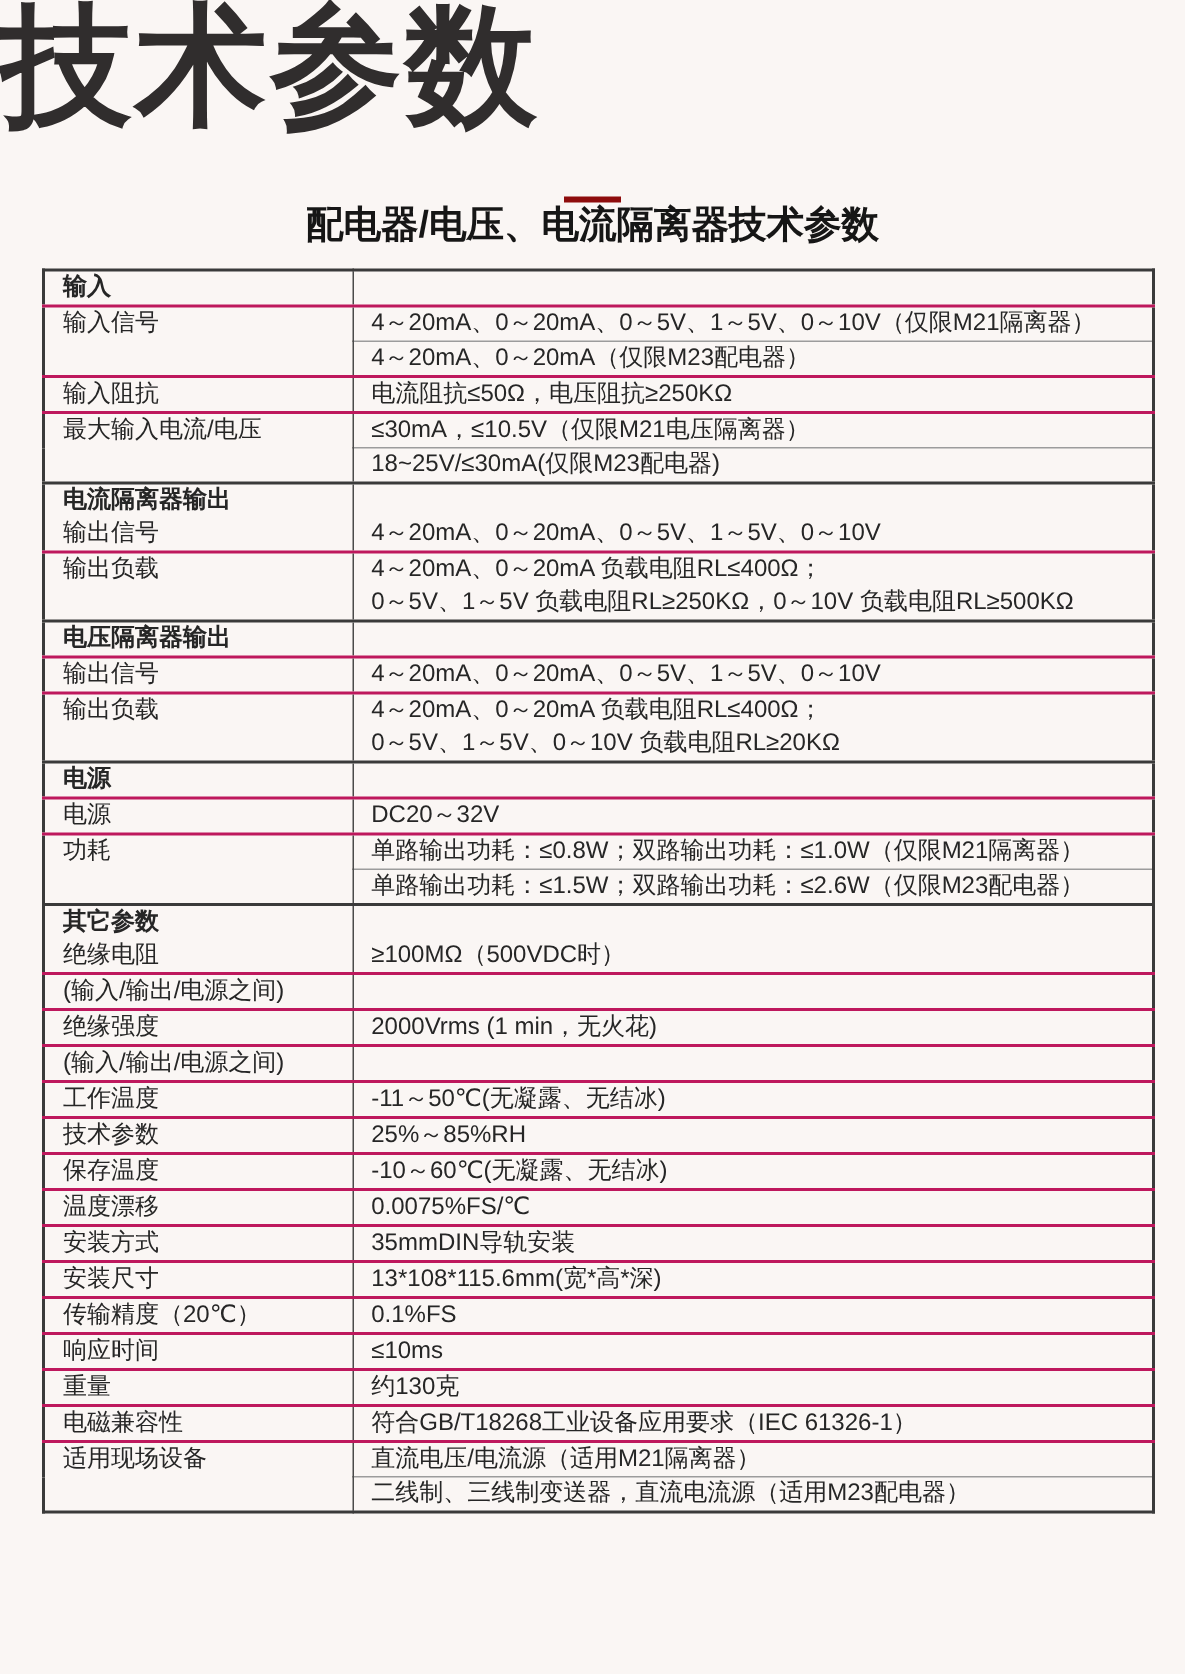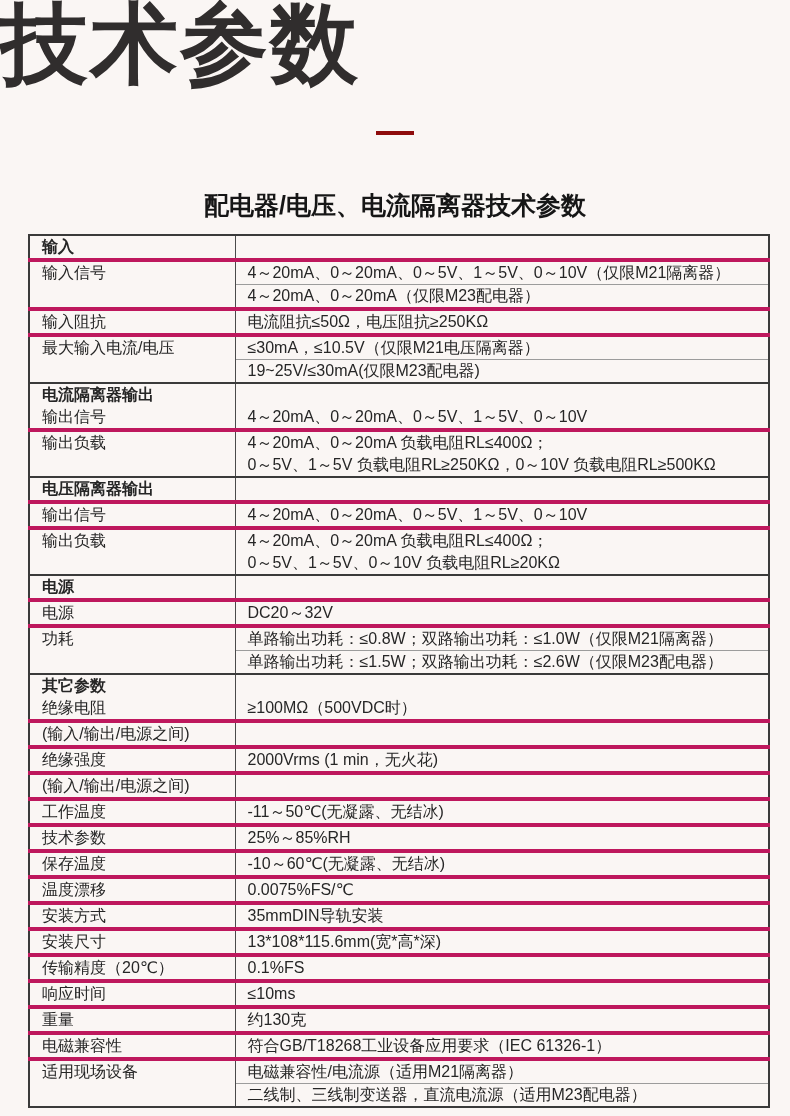--- a/index.html
+++ b/index.html
@@ -20,42 +20,41 @@
   .title-divider{
     width:38px;height:4px;
     margin:43px auto 0;
   }
   .section-subtitle{
     text-align:center;
     font-size:25px;
     line-height:30px;
     font-weight:700;
     color:#161616;
-    margin-top:55px;
   }
   .table-wrap{margin:14px 0 0 28px;}
   table.spec{
     border-collapse:collapse;
     width:742px;
     border:2px solid #3a3a3a;
     table-layout:fixed;
   }
   table.spec td{
     font-size:16px;
     line-height:22px;
     color:#262626;
     padding:0 4px 0 12px;
     white-space:nowrap;
     vertical-align:top;
     overflow:visible;
   }
   td.left{border-right:1px solid #4a4a4a;}
   td.val{padding-left:13px;}
   .b{font-weight:700;}
-  tr.r td{border-top:4px solid #be185d;}
+  tr.r td{border-top:2px solid #be185d;}
   tr.sub td{border-top:1px solid #9c9c9c;margin-top:45px;}
   tr.sec td{border-top:2px solid #3a3a3a;margin-top:40px;}
   tr.first td{border-top:none;}
   tr.h1{height:22px;}
   tr.h2{height:44px;margin-top:47px;}
   tr.tall{height:45px;}
   tr.tall td.val{vertical-align:bottom;}
   td .ln{line-height:22px;}
 </style>
 </head>
@@ -85,21 +84,21 @@
         </tr>
         <tr class="r h1">
           <td class="left">输入阻抗</td>
           <td class="val">电流阻抗≤50Ω，电压阻抗≥250KΩ</td>
         </tr>
         <tr class="r h1">
           <td class="left" rowspan="2">最大输入电流/电压</td>
           <td class="val">≤30mA，≤10.5V（仅限M21电压隔离器）</td>
         </tr>
         <tr class="sub h1">
-          <td class="val">19~25V/≤30mA(仅限M23配电器)</td>
+          <td class="val">18~25V/≤30mA(仅限M23配电器)</td>
         </tr>
         <tr class="sec tall">
           <td class="left">
             <div class="ln b">电流隔离器输出</div>
             <div class="ln">输出信号</div>
           </td>
           <td class="val">
             <div class="ln">4～20mA、0～20mA、0～5V、1～5V、0～10V</div>
           </td>
         </tr>
@@ -196,20 +195,20 @@
         <tr class="r h1">
           <td class="left">重量</td>
           <td class="val">约130克</td>
         </tr>
         <tr class="r h1">
           <td class="left">电磁兼容性</td>
           <td class="val">符合GB/T18268工业设备应用要求（IEC 61326-1）</td>
         </tr>
         <tr class="r h1">
           <td class="left" rowspan="2">适用现场设备</td>
-          <td class="val">电磁兼容性/电流源（适用M21隔离器）</td>
+          <td class="val">直流电压/电流源（适用M21隔离器）</td>
         </tr>
         <tr class="sub h1">
           <td class="val">二线制、三线制变送器，直流电流源（适用M23配电器）</td>
         </tr>
       </tbody>
   </table>
 </div>
 
 </body></html>

